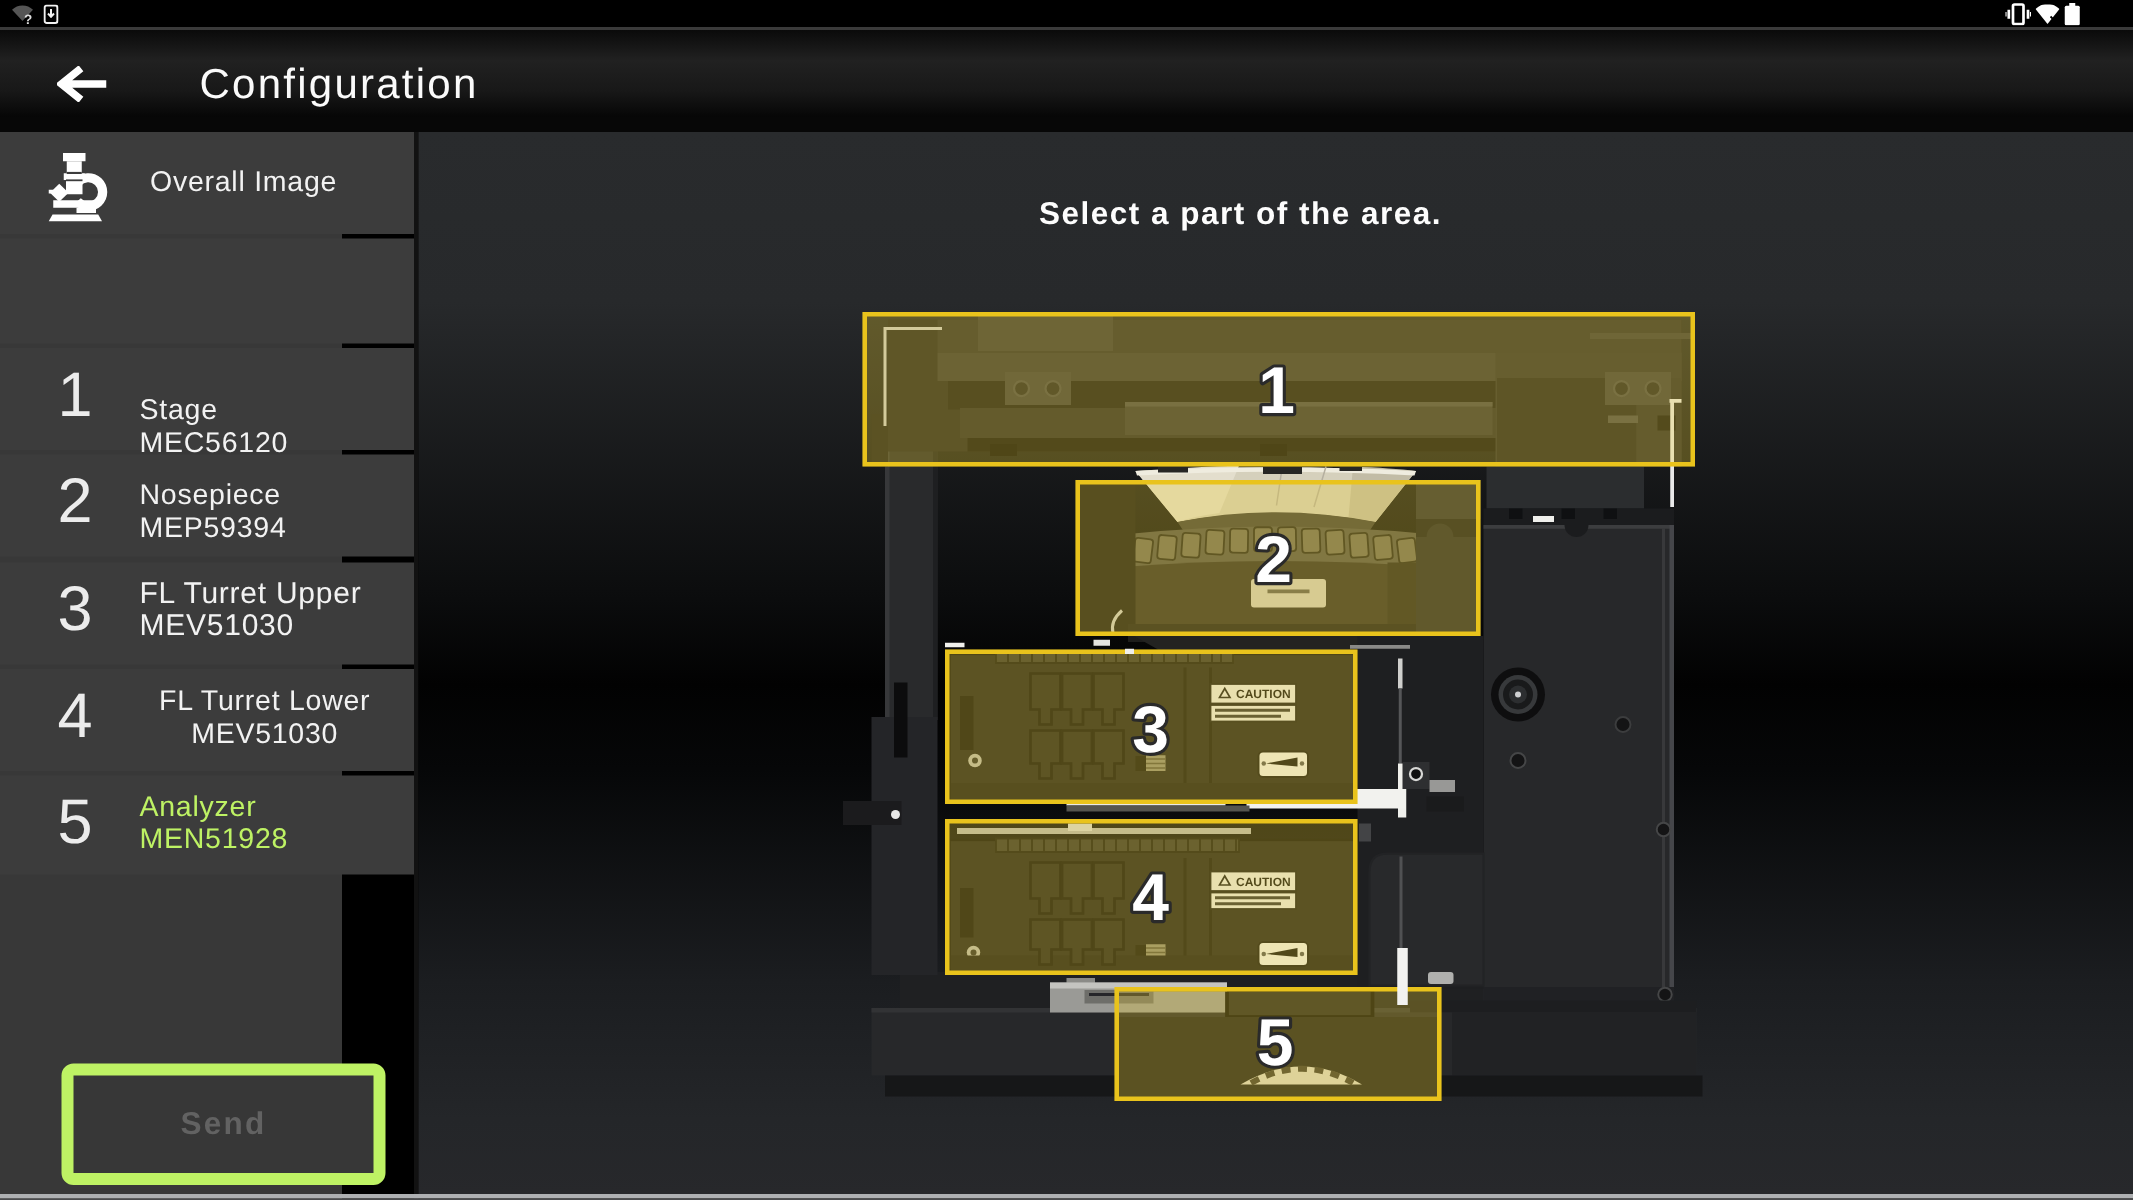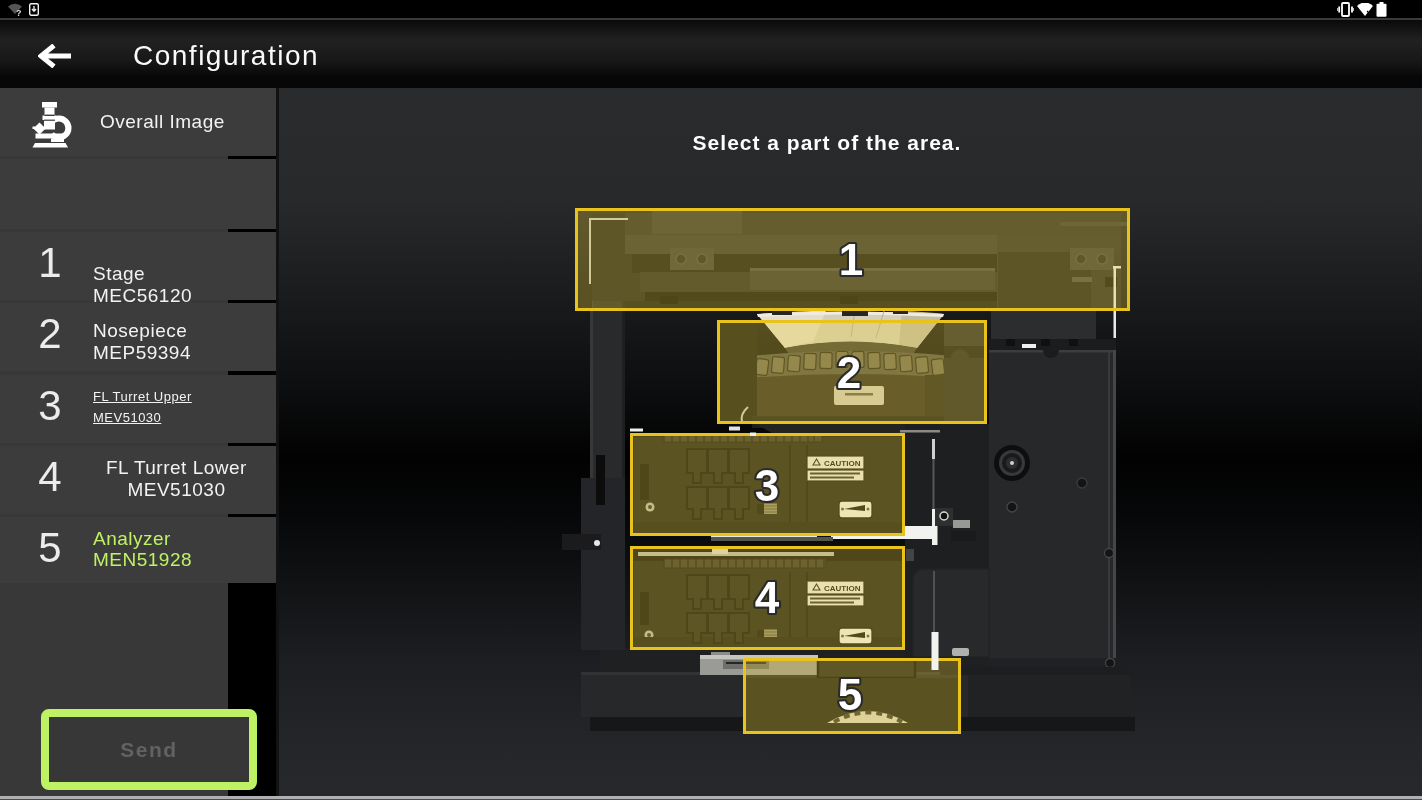--- a/index.html
+++ b/index.html
@@ -84,21 +84,21 @@
     <div class="abs" style="left:93px;top:11px;color:#f2f2f2;font-size:19px;line-height:21.5px;letter-spacing:0.5px;margin-top:20px;">Stage<br>MEC56120</div>
   </div>
 
   <div class="abs" style="left:0;top:215px;width:276px;height:68px;background:#3c3c3c;">
     <div class="abs" style="left:0;top:7px;width:100px;text-align:center;color:#ececec;font-size:42px;">2</div>
     <div class="abs" style="left:93px;top:17px;color:#f2f2f2;font-size:19px;line-height:21.5px;letter-spacing:0.5px;">Nosepiece<br>MEP59394</div>
   </div>
 
   <div class="abs" style="left:0;top:286.7px;width:276px;height:68px;background:#3c3c3c;">
     <div class="abs" style="left:0;top:7px;width:100px;text-align:center;color:#ececec;font-size:42px;">3</div>
-    <div class="abs" style="left:93px;top:11px;color:#f2f2f2;font-size:13px;line-height:21.5px;letter-spacing:0.5px;text-decoration:underline;">FL Turret Upper<br>MEV51030</div>
+    <div class="abs" style="left:93px;top:11px;color:#f2f2f2;font-size:20px;line-height:21.5px;letter-spacing:0.5px;">FL Turret Upper<br>MEV51030</div>
   </div>
 
   <div class="abs" style="left:0;top:358px;width:276px;height:67.6px;background:#3c3c3c;">
     <div class="abs" style="left:0;top:7px;width:100px;text-align:center;color:#ececec;font-size:42px;">4</div>
     <div class="abs" style="left:106px;top:11px;color:#f2f2f2;font-size:19px;line-height:21.5px;letter-spacing:0.5px;text-align:center;">FL Turret Lower<br>MEV51030</div>
   </div>
 
   <div class="abs" style="left:0;top:428.6px;width:276px;height:66px;background:#3c3c3c;">
     <div class="abs" style="left:0;top:7px;width:100px;text-align:center;color:#ececec;font-size:42px;">5</div>
     <div class="abs" style="left:93px;top:11px;color:#bef264;font-size:19px;line-height:21.5px;letter-spacing:0.5px;">Analyzer<br>MEN51928</div>

